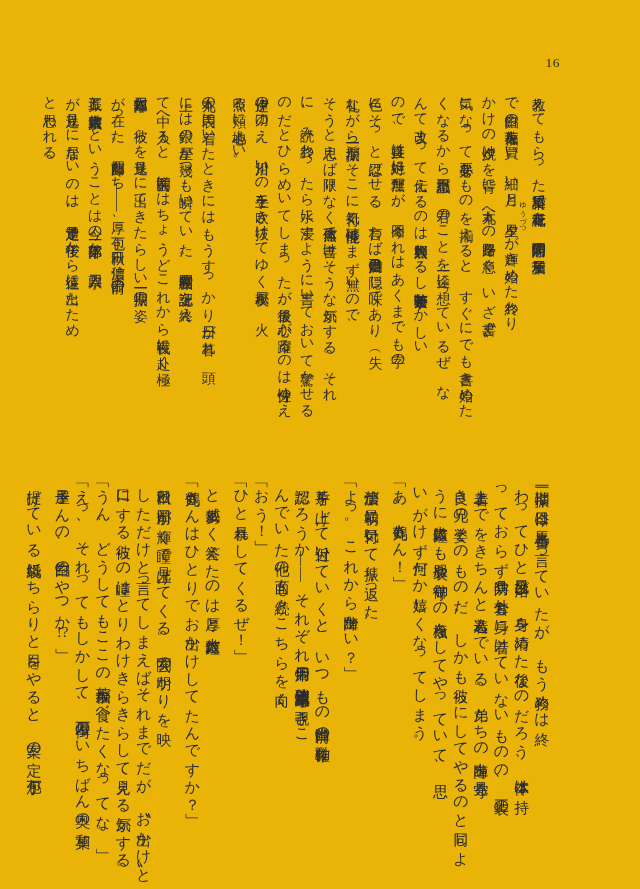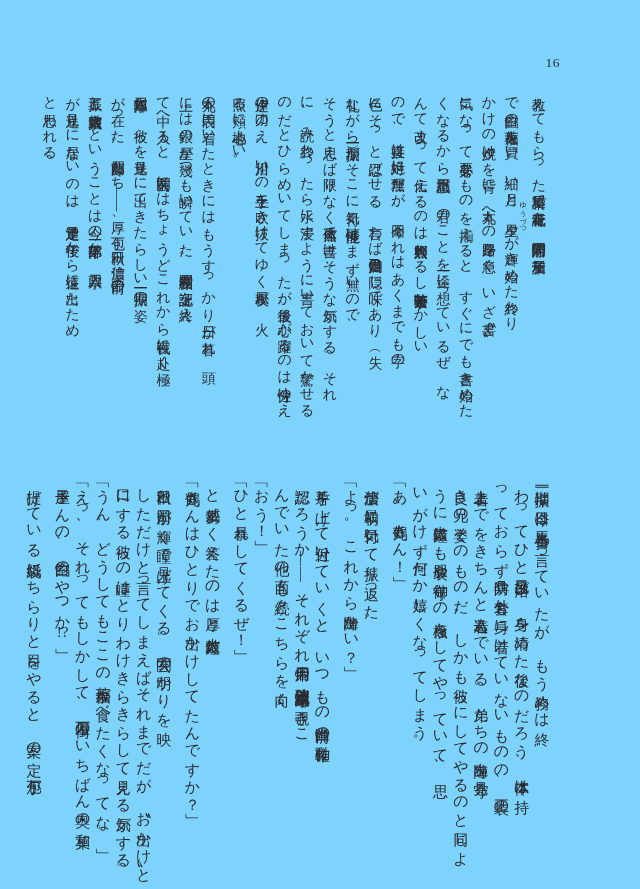--- a/index.html
+++ b/index.html
@@ -1,19 +1,19 @@
 <!DOCTYPE html>
 <html lang="ja"><head>
 <meta charset="utf-8">
 <style>
   html,body { margin:0; padding:0; }
   .page {
     position:relative;
     width:640px; height:889px;
-    background:#7dd3fc;
+    background:#eab308;
     color:#2a2b30;
     font-family:"Liberation Serif", serif;
     overflow:hidden;
   }
   .page-number {
     position:absolute;
     top:55px; right:80px;
     font-size:13.5px;
     letter-spacing:0.5px;
   }

